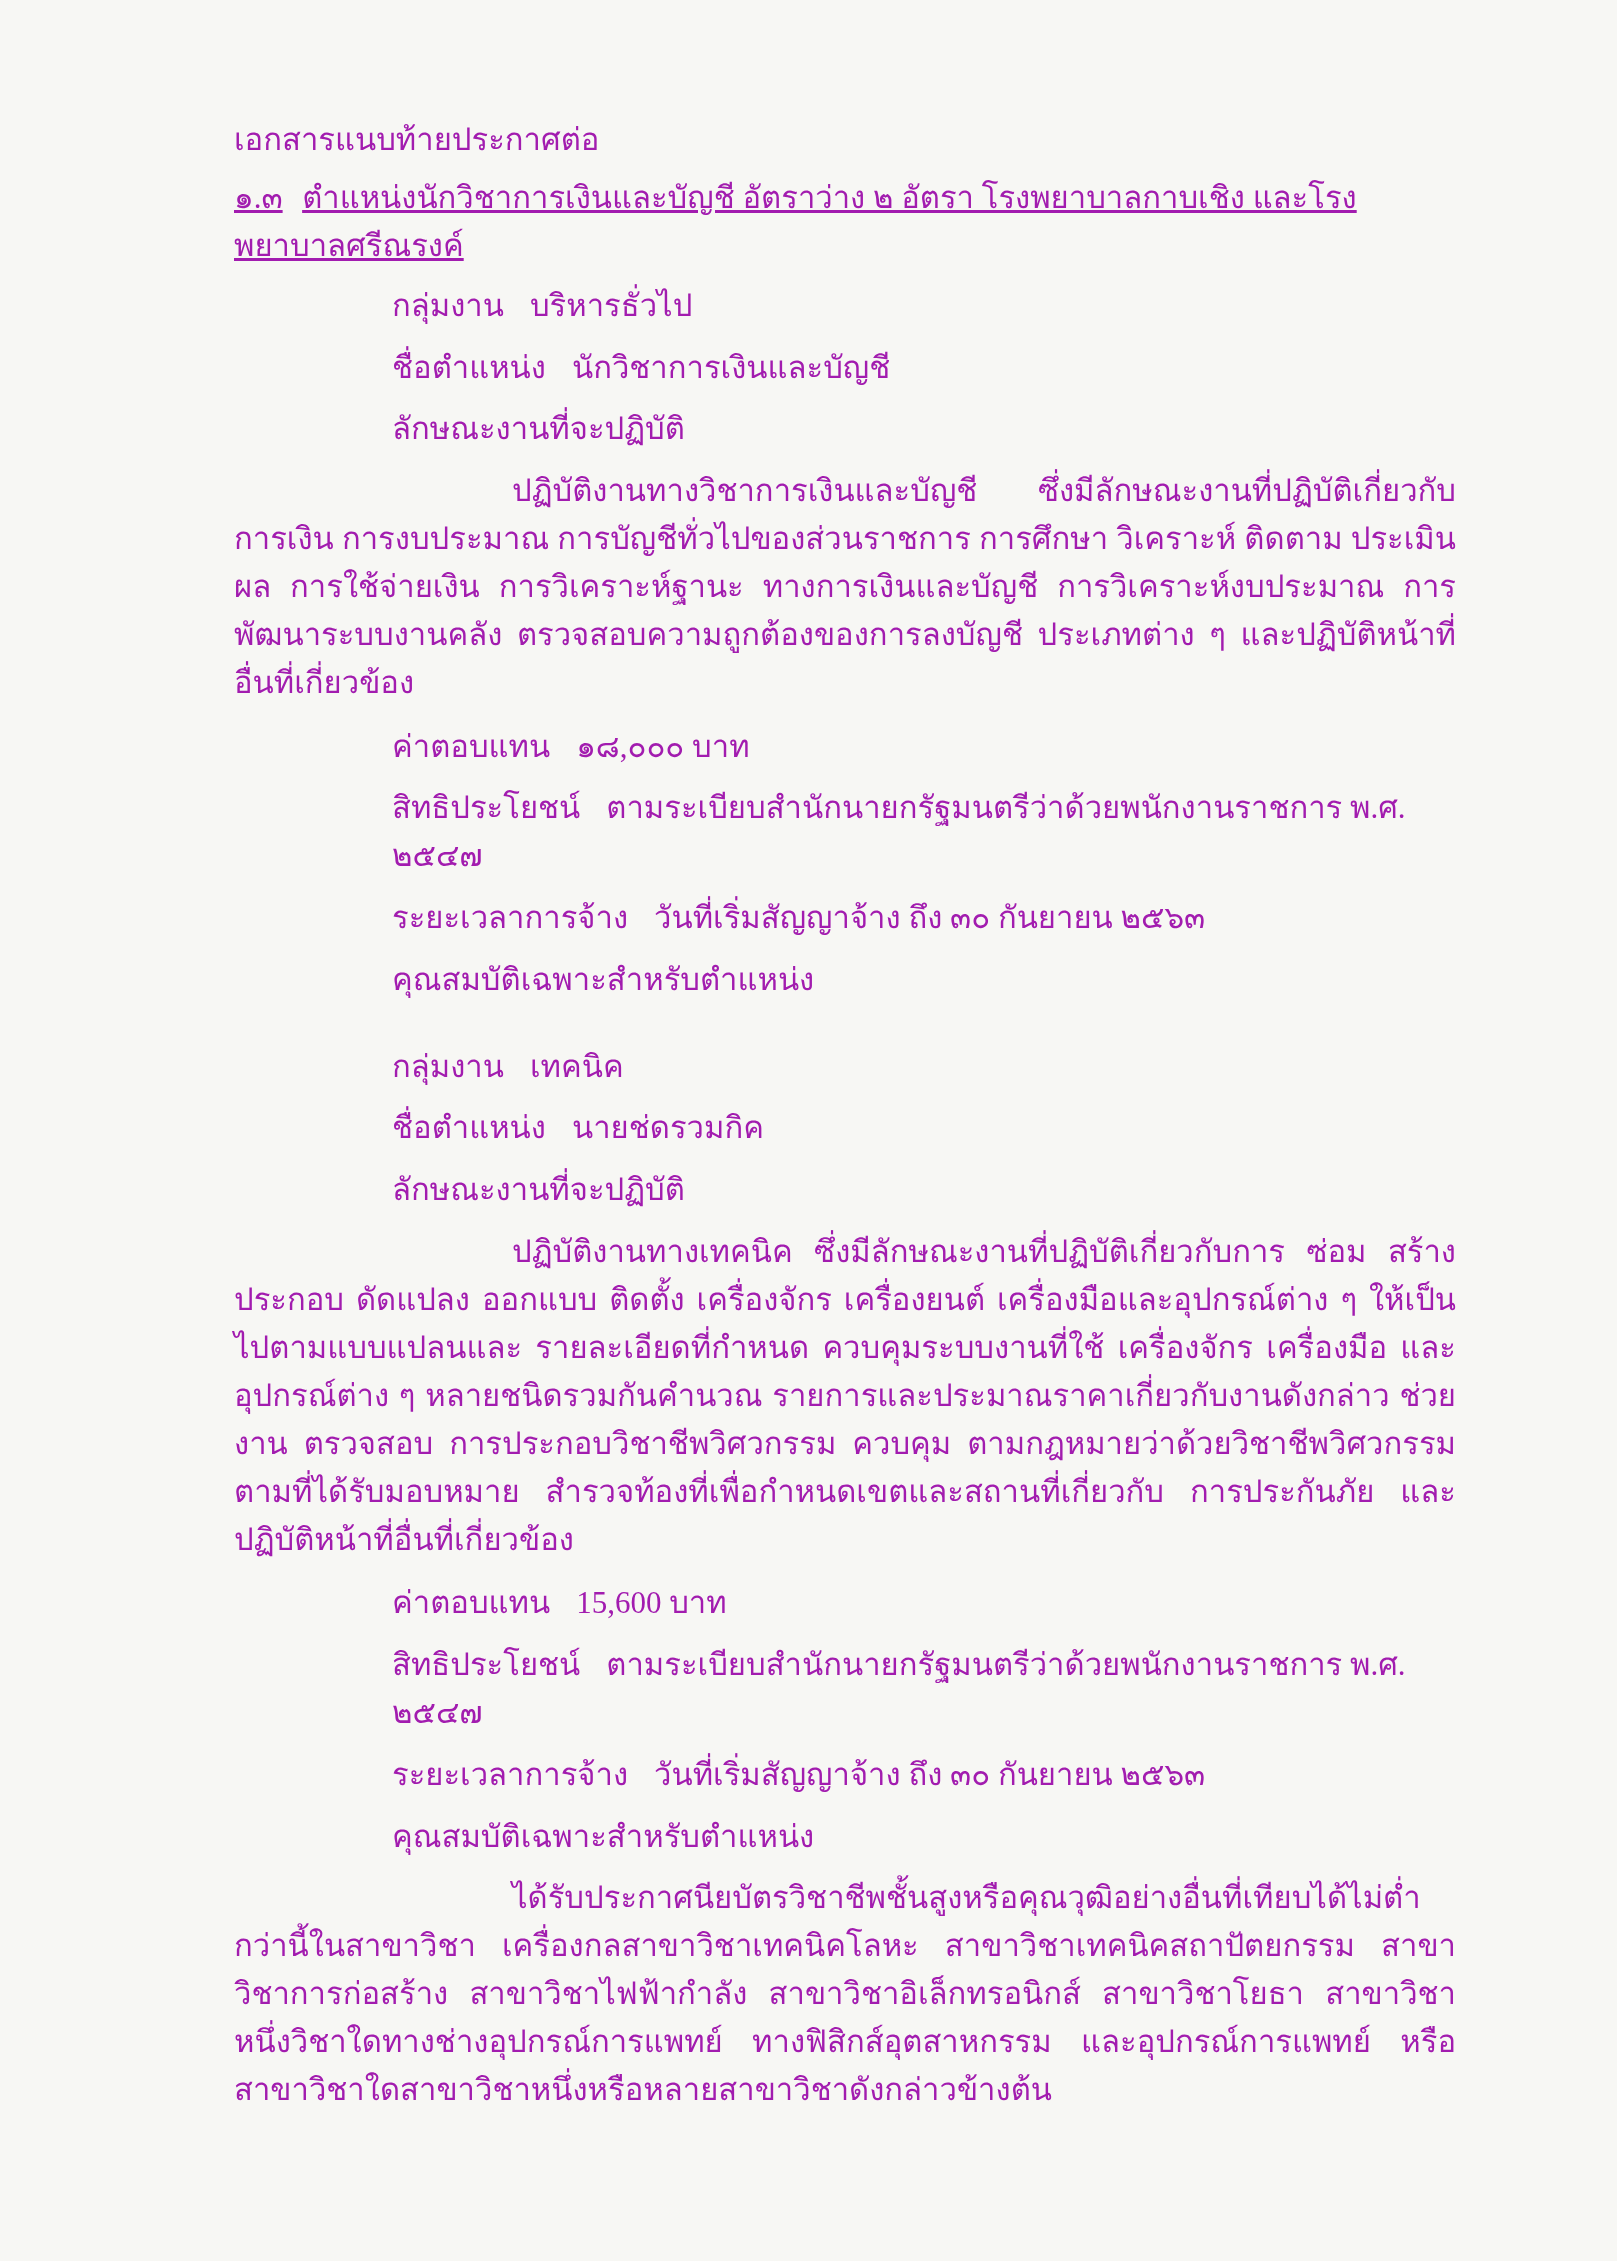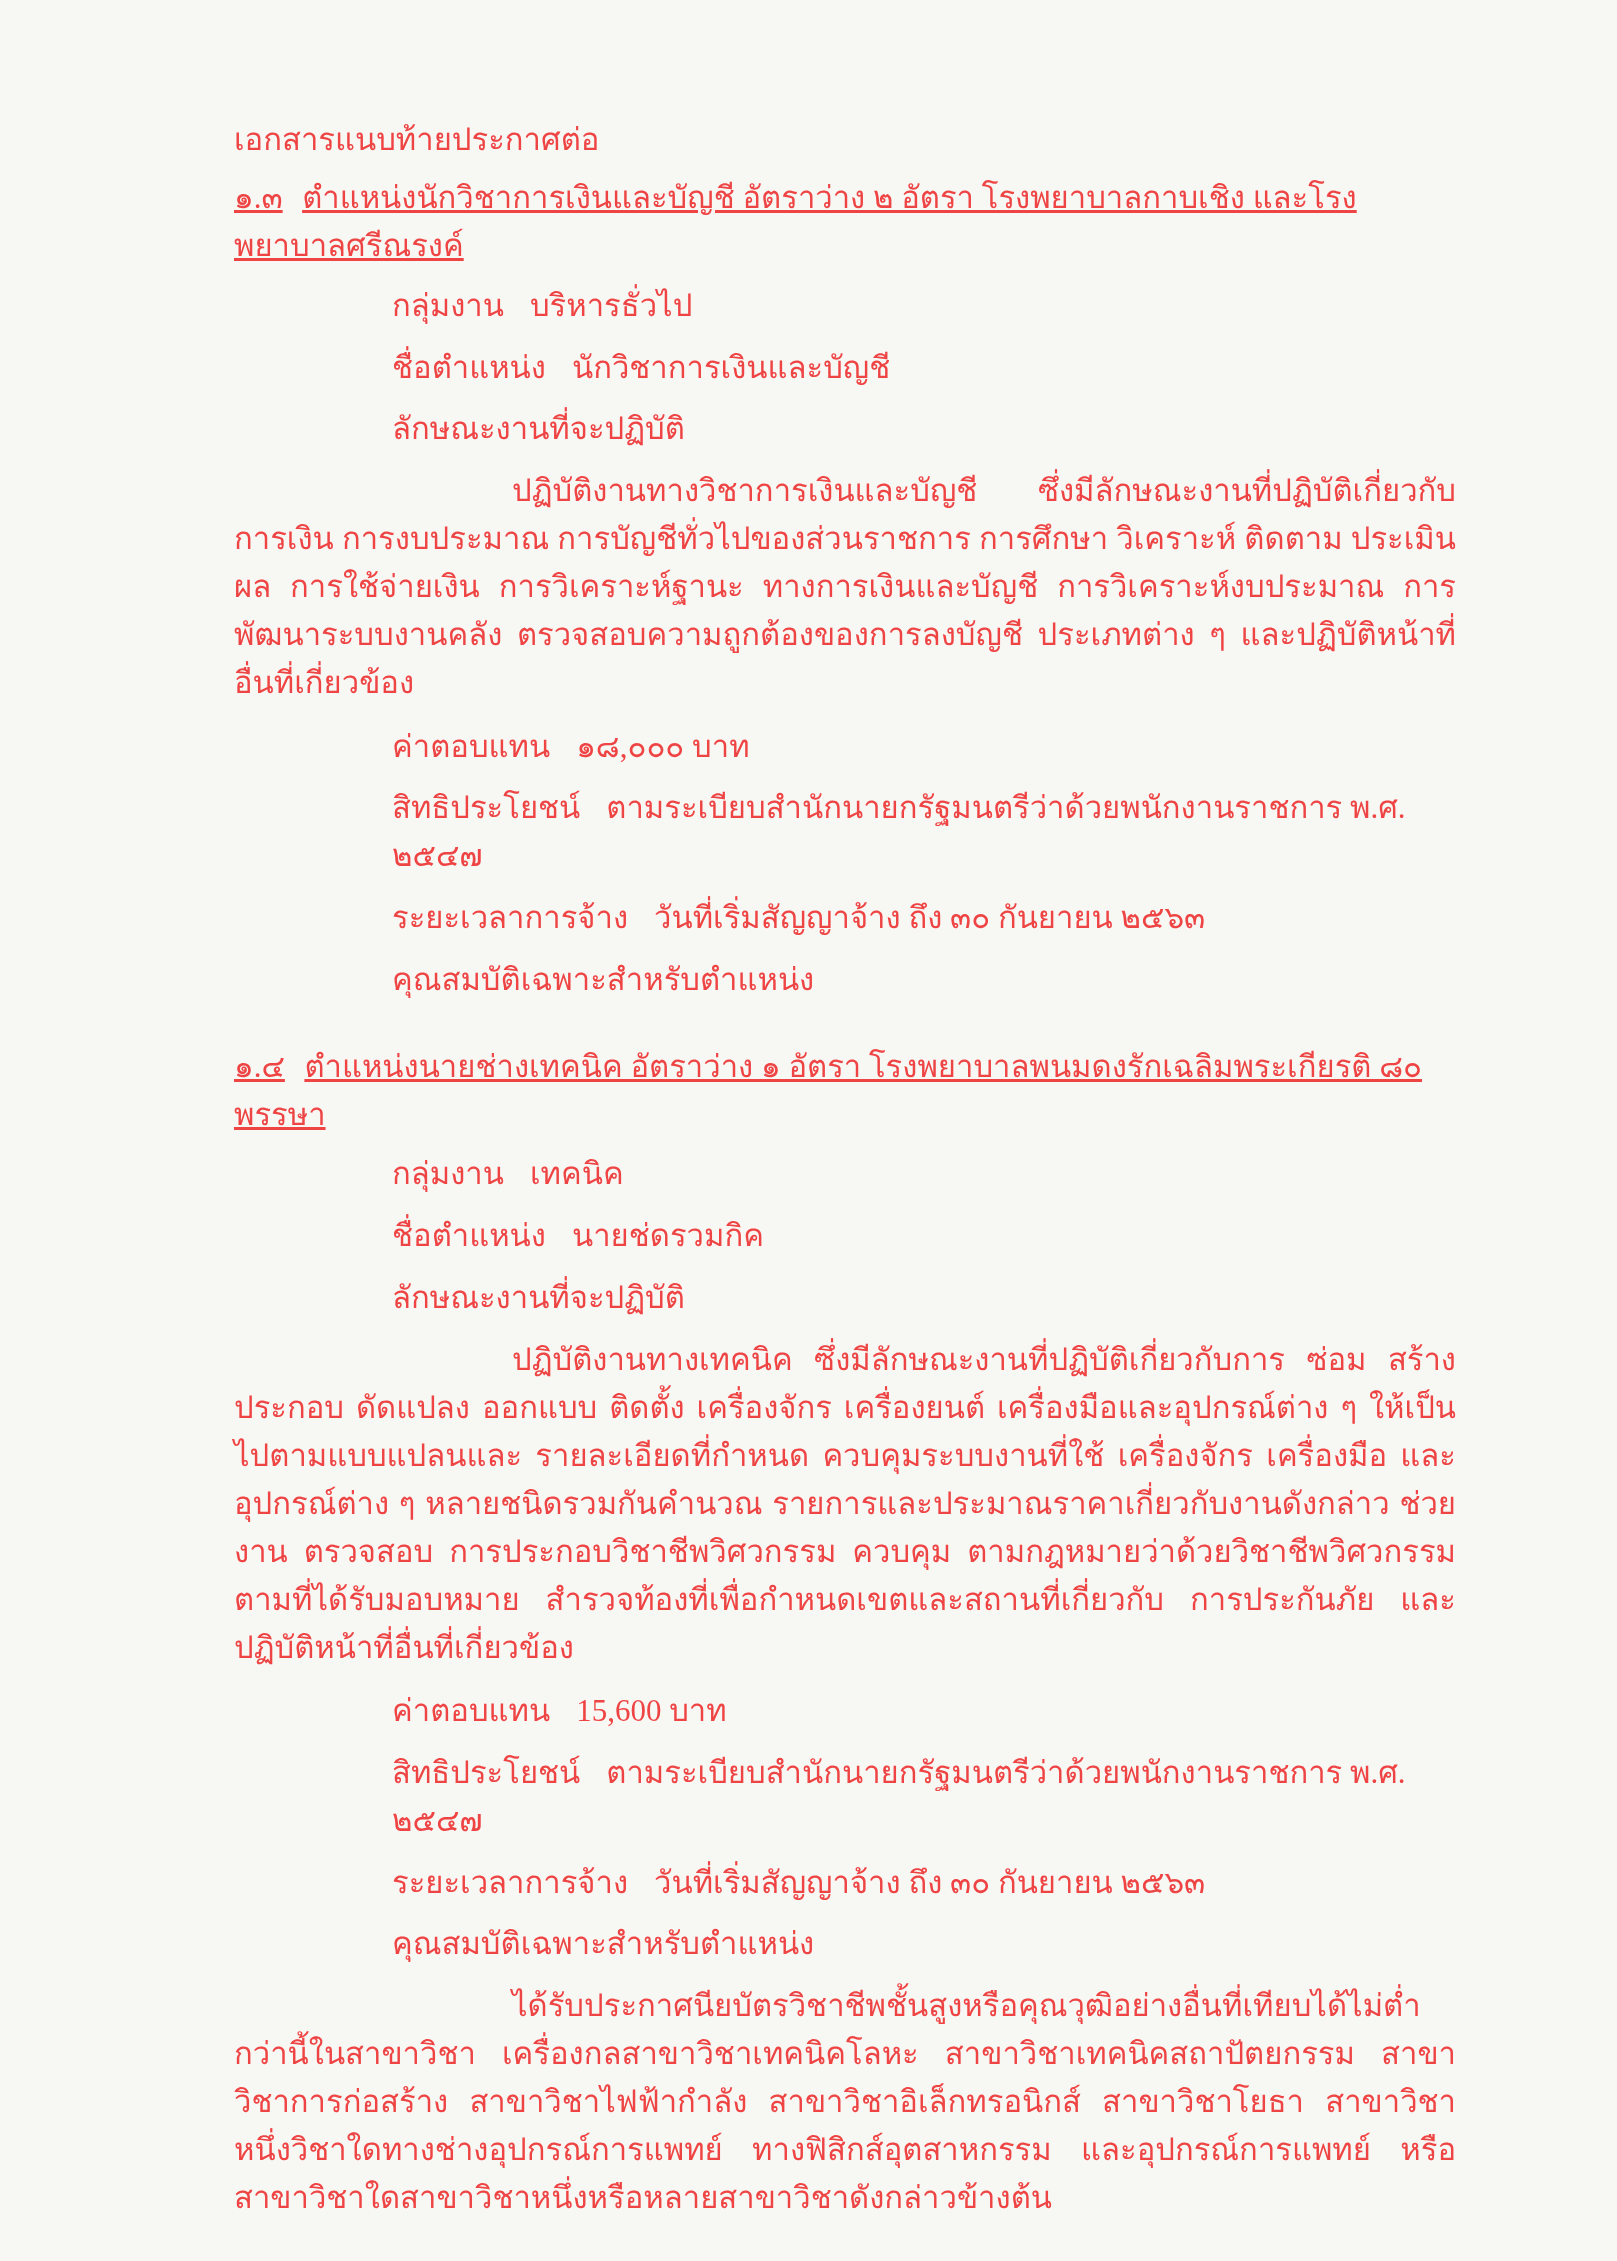--- a/index.html
+++ b/index.html
@@ -43,21 +43,21 @@
     text-align: justify;
     margin-bottom: 15.6px;
   }
   .job-section-2 {
     margin-top: 39px;
   }
 </style>
 </head>
 <body>
 
-<div class="page" style="background: rgb(247, 247, 244); color: #ef4444;">
+<div class="page" style="background: rgb(247, 247, 244); color: #a21caf;">
 
   <p class="doc-title">เอกสารแนบท้ายประกาศต่อ</p>
 
   <section class="job-section job-section-1">
     <p class="section-heading">
       <span class="sec-num">๑.๓</span><span class="sec-title">ตำแหน่งนักวิชาการเงินและบัญชี อัตราว่าง ๒ อัตรา โรงพยาบาลกาบเชิง และโรงพยาบาลศรีณรงค์</span>
     </p>
 
     <p class="line">
       <span class="field-label">กลุ่มงาน</span><span class="field-value">บริหารธั่วไป</span>
@@ -85,23 +85,20 @@
       <span class="field-label">ระยะเวลาการจ้าง</span><span class="field-value">วันที่เริ่มสัญญาจ้าง ถึง ๓๐ กันยายน ๒๕๖๓</span>
     </p>
 
     <p class="line">
       <span class="field-label">คุณสมบัติเฉพาะสำหรับตำแหน่ง</span>
     </p>
 
   </section>
 
   <section class="job-section job-section-2">
-    <p class="section-heading">
-      <span class="sec-num">๑.๔</span><span class="sec-title">ตำแหน่งนายช่างเทคนิค อัตราว่าง ๑ อัตรา โรงพยาบาลพนมดงรักเฉลิมพระเกียรติ ๘๐ พรรษา</span>
-    </p>
 
     <p class="line">
       <span class="field-label">กลุ่มงาน</span><span class="field-value">เทคนิค</span>
     </p>
 
     <p class="line">
       <span class="field-label">ชื่อตำแหน่ง</span><span class="field-value">นายช่ดรวมกิค</span>
     </p>
 
     <p class="line">

